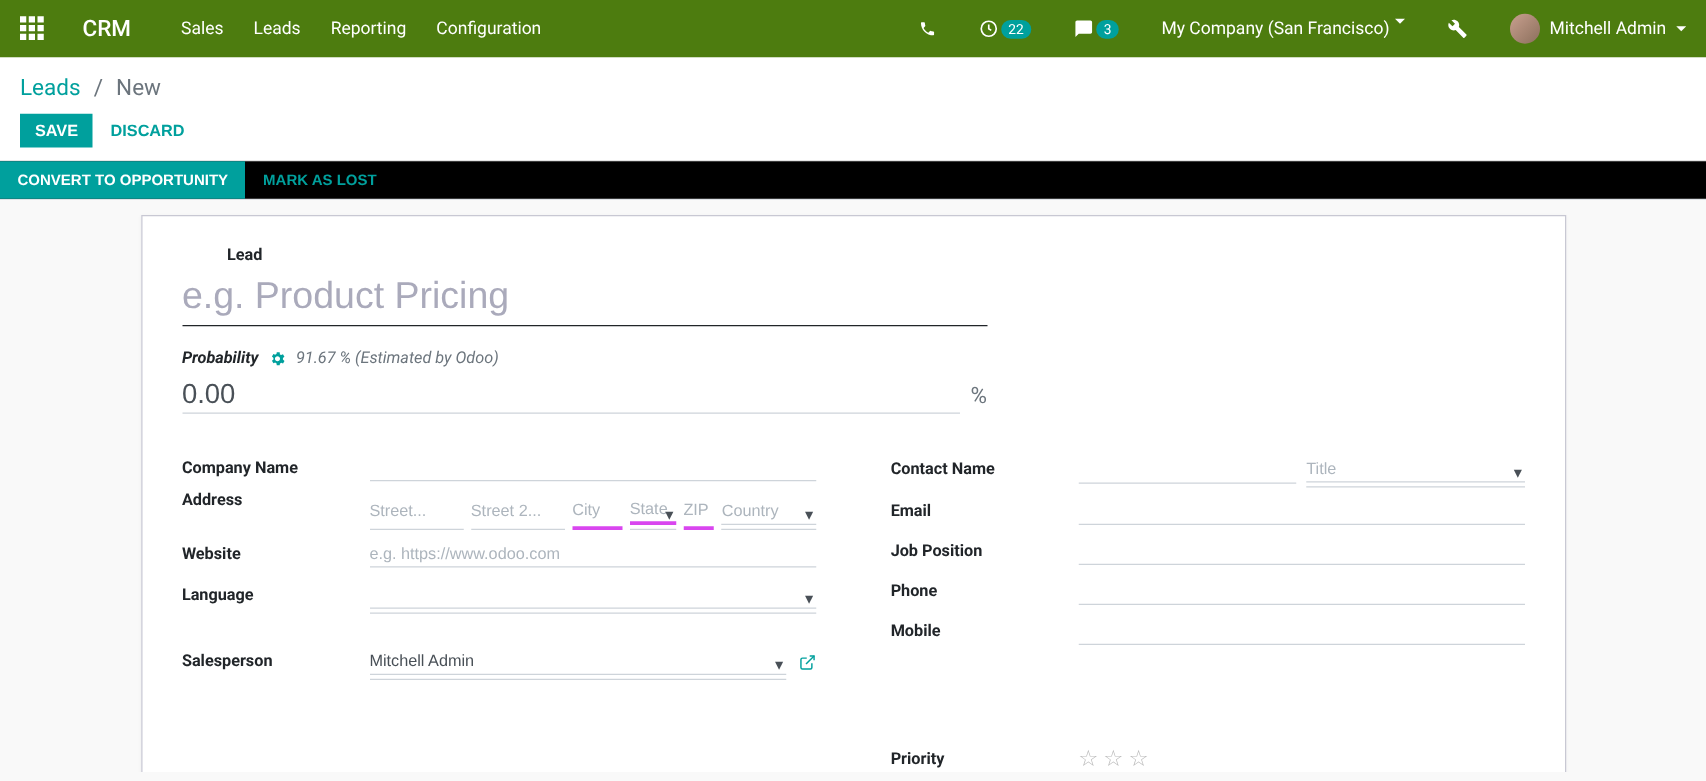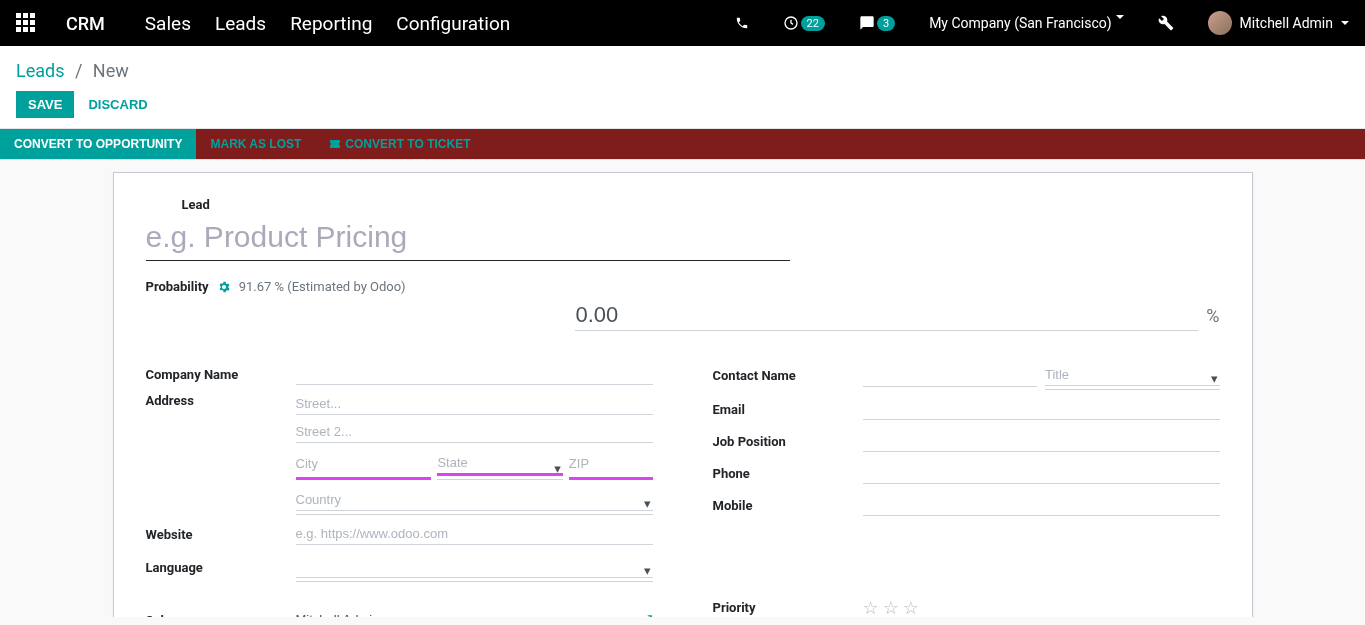--- a/index.html
+++ b/index.html
@@ -1,79 +1,79 @@
 <!DOCTYPE html>
 <html><head>
 <meta charset="utf-8">
 <style>
 * { box-sizing: border-box; margin: 0; padding: 0; }
 body { font-family: -apple-system, BlinkMacSystemFont, "Segoe UI", Roboto, "Helvetica Neue", Arial, sans-serif; font-size: 13px; color: #4c4c4c; background: #f9f9f9; width: 1365px; height: 625px; overflow: hidden; }
 
 
-.navbar { background: #000000; height: 46px; display: flex; align-items: center; padding: 0 16px; color: #fff; }
+.navbar { background: #4d7c0f; height: 46px; display: flex; align-items: center; padding: 0 16px; color: #fff; }
 .navbar .apps-icon { width: 20px; height: 20px; display: grid; grid-template-columns: repeat(3, 5px); grid-template-rows: repeat(3, 5px); gap: 2px; cursor: pointer; }
 .navbar .apps-icon span { background: #fff; }
 .navbar .brand { font-size: 18px; font-weight: 500; margin-left: 30px; margin-right: 40px; }
 .navbar .nav-menu { display: flex; gap: 24px; }
-.navbar .nav-menu a { color: #fff; text-decoration: none; font-size: 19px; cursor: pointer; }
+.navbar .nav-menu a { color: #fff; text-decoration: none; font-size: 14px; cursor: pointer; }
 .navbar .nav-right { margin-left: auto; display: flex; align-items: center; gap: 34px; }
 .navbar .nav-icon { position: relative; cursor: pointer; display: flex; align-items: center; }
 .navbar .badge { background: #00A09D; color: #fff; border-radius: 10px; padding: 1px 6px; font-size: 11px; margin-left: 2px; }
 .navbar .company { font-size: 14px; cursor: pointer; display: flex; align-items: flex-start; gap: 4px; }
 .navbar .user { display: flex; align-items: center; gap: 8px; cursor: pointer; font-size: 14px; }
 .navbar .avatar { width: 24px; height: 24px; border-radius: 50%; background: linear-gradient(135deg, #c9a08f, #8b6f5c); }
 .caret-down { border-left: 4px solid transparent; border-right: 4px solid transparent; border-top: 4px solid #fff; display: inline-block; }
 
 
 .breadcrumb-bar { background: #fff; padding: 14px 16px 10px; border-bottom: 1px solid #e5e5e5; }
 .breadcrumb { font-size: 18px; color: #6c757d; }
 .breadcrumb a { color: #00A09D; text-decoration: none; cursor: pointer; }
 .breadcrumb .sep { margin: 0 6px; color: #6c757d; }
 .control-buttons { margin-top: 10px; display: flex; gap: 14px; align-items: center; }
 .btn-save { background: #00A09D; color: #fff; border: none; padding: 6px 12px; font-size: 13px; font-weight: 600; cursor: pointer; }
 .btn-discard { background: none; border: none; color: #00A09D; font-size: 13px; font-weight: 600; cursor: pointer; }
 
 
-.statusbar { background: #7f1d1d; border-bottom: 1px solid #dee2e6; display: flex; align-items: center; padding: 0 0; }
+.statusbar { background: #000000; border-bottom: 1px solid #dee2e6; display: flex; align-items: center; padding: 0 0; }
 .statusbar .btn-primary { background: #00A09D; color: #fff; border: none; padding: 8px 14px; font-size: 12px; font-weight: 600; cursor: pointer; }
 .statusbar .btn-link { background: none; border: none; color: #00A09D; padding: 8px 14px; font-size: 12px; font-weight: 600; cursor: pointer; display: flex; align-items: center; gap: 4px; }
 
 
 .content-scroll { height: calc(625px - 46px - 88px - 34px); overflow-y: scroll; background: #f9f9f9; position: relative; }
 .content-scroll::-webkit-scrollbar { width: 16px; }
 .content-scroll::-webkit-scrollbar-track { background: #f1f1f1; }
 .content-scroll::-webkit-scrollbar-thumb { background: #c1c1c1; }
 
 
 .form-sheet { background: #fff; max-width: 1140px; margin: 12px auto 40px; padding: 24px 32px 40px; border: 1px solid #c8c8d3; box-shadow: 0 1px 3px rgba(0,0,0,0.05); }
 
 .oe_title .label { font-size: 13px; font-weight: 700; color: #212529; margin-bottom: 4px; padding-left: 36px; }
 .oe_title input.title-input { width: 60%; font-size: 30px; border: none; border-bottom: 1px solid #212529; padding: 4px 0 6px; outline: none; color: #14532d; }
 .oe_title input.title-input::placeholder { color: #aab; }
 
-.prob-row { margin-top: 18px; display: flex; align-items: center; gap: 8px; font-size: 13px; }
+.prob-row { margin-top: 18px; display: flex; align-items: center; gap: 8px; font-size: 13px; font-style: italic; }
 .prob-row .label { font-weight: 700; color: #212529; }
 .prob-row .gear { color: #00A09D; cursor: pointer; }
 .prob-row .estimated { color: #6c757d; }
-.prob-input-row { display: flex; align-items: baseline; gap: 8px; margin-top: 6px; justify-content: flex-end; }
+.prob-input-row { display: flex; align-items: baseline; gap: 8px; margin-top: 6px; }
 .prob-input-row input { font-size: 22px; border: none; border-bottom: 1px solid #ced4da; width: 58%; padding: 2px 0; color: #495057; outline: none; }
 .prob-input-row .pct { font-size: 18px; color: #6c757d; }
 
 .form-columns { display: flex; gap: 60px; margin-top: 30px; }
 .form-col { flex: 1; }
 .form-row { display: flex; align-items: center; margin-bottom: 6px; min-height: 26px; }
 .form-row .flabel { width: 150px; font-size: 13px; font-weight: 700; color: #212529; flex-shrink: 0; }
 .form-row .fval { flex: 1; display: flex; gap: 4px; align-items: center; }
 .form-row input, .form-row .m2o { width: 100%; border: none; border-bottom: 1px solid #ced4da; padding: 3px 0; font-size: 13px; outline: none; color: #495057; }
 .form-row input::placeholder { color: #adb5bd; }
 .m2o { position: relative; display: flex; align-items: flex-end; }
 .m2o .caret { position: absolute; right: 2px; color: #495057; pointer-events: none; }
 .ext-link { color: #00A09D; cursor: pointer; margin-left: 6px; }
 
-.addr-group { flex: 1; display: flex; flex-direction: column; gap: 6px; }
+.addr-group { flex: 1; display: flex; flex-direction: row; gap: 6px; }
 .addr-line { display: flex; gap: 6px; }
 .addr-line input { border: none; border-bottom: 3px solid #d946ef; padding: 3px 0; font-size: 13px; outline: none; }
 
 .stars { display: flex; gap: 4px; }
 .star { color: #bbb; font-size: 18px; cursor: pointer; }
 
 svg { display: block; }
 </style>
 </head>
 <body>
@@ -141,26 +141,20 @@
   </div>
   <div class="control-buttons">
     <button class="btn-save">SAVE</button>
     <button class="btn-discard">DISCARD</button>
   </div>
 </div>
 
 <div class="statusbar">
   <button class="btn-primary">CONVERT TO OPPORTUNITY</button>
   <button class="btn-link">MARK AS LOST</button>
-  <button class="btn-link">
-    <svg width="12" height="12" viewBox="0 0 24 24" fill="#00A09D">
-        <path d="M20 12c0-1.1.9-2 2-2V6c0-1.1-.9-2-2-2H4c-1.1 0-2 .9-2 2v4c1.1 0 2 .9 2 2s-.9 2-2 2v4c0 1.1.9 2 2 2h16c1.1 0 2-.9 2-2v-4c-1.1 0-2-.9-2-2z"></path>
-      </svg>
-    <span>CONVERT TO TICKET</span>
-  </button>
 </div>
 
 <div class="content-scroll">
   <div class="form-sheet">
     <div class="oe_title">
       <div class="label">Lead</div>
       <input class="title-input" placeholder="e.g. Product Pricing" style="">
     </div>
 
     <div class="prob-row">

